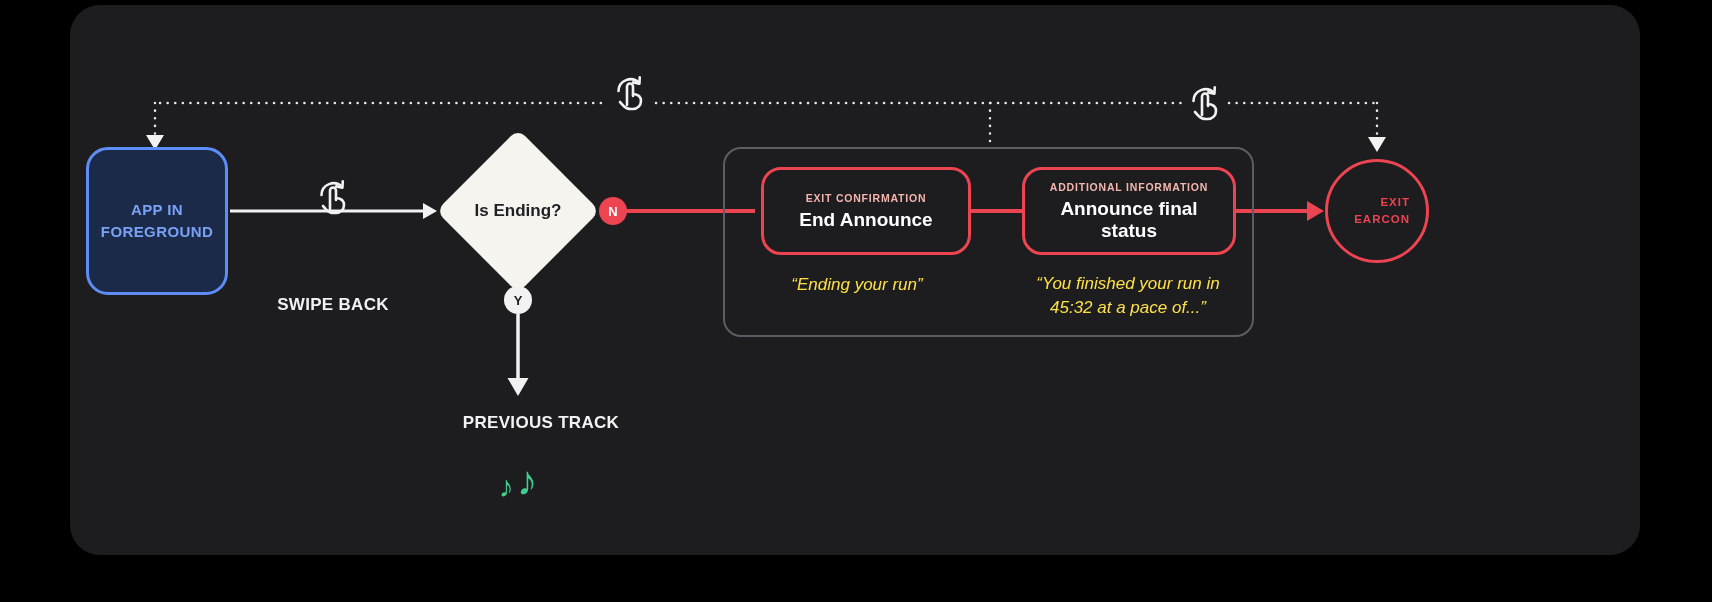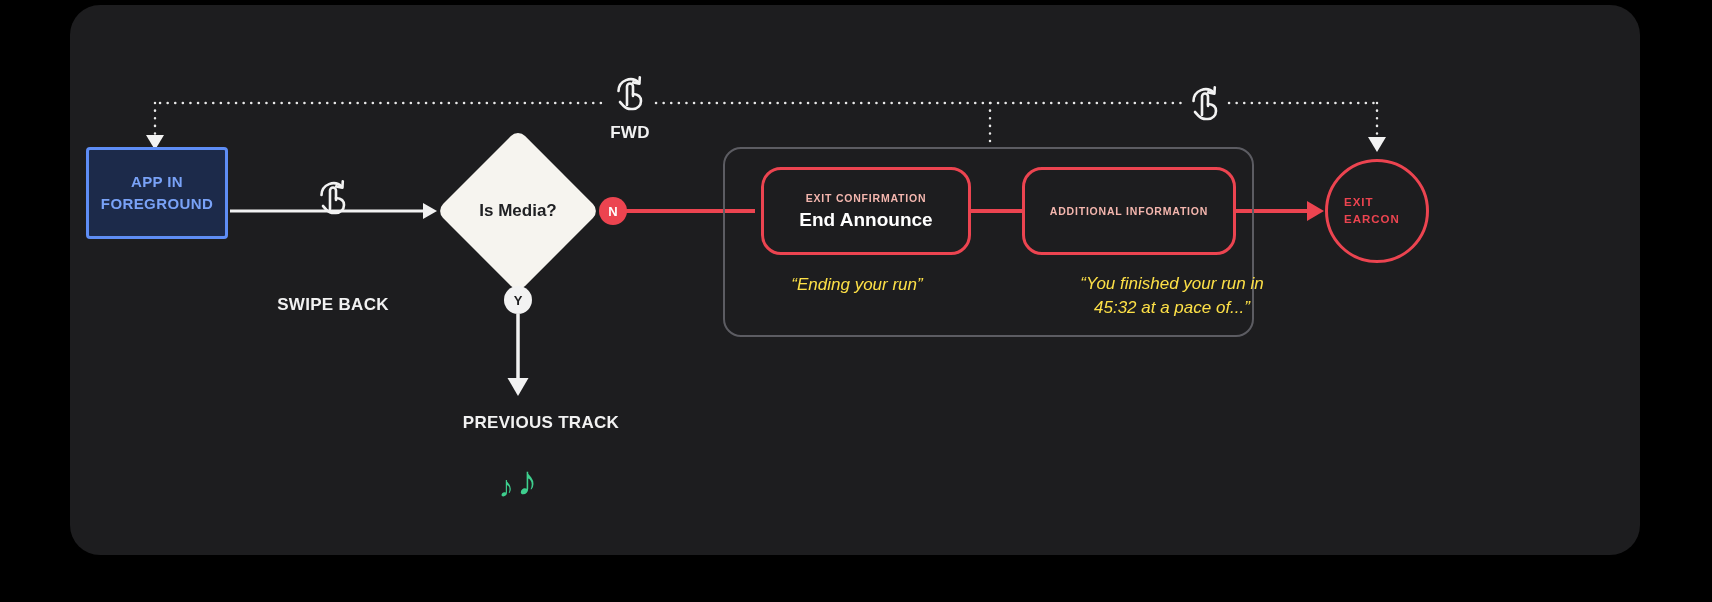--- a/index.html
+++ b/index.html
@@ -13,22 +13,22 @@
   .panel {
     position: absolute;
     left: 70px; top: 5px; width: 1570px; height: 550px;
     background: #1d1d1f;
     border-radius: 30px;
   }
   .wires { position: absolute; left: 0; top: 0; width: 1712px; height: 602px; pointer-events: none; }
   .abs { position: absolute; }
 
   .node-app {
-    left: 86px; top: 147px; width: 142px; height: 92px;
-    border: 3px solid #5e8df5; border-radius: 4px;
+    left: 86px; top: 147px; width: 142px; height: 148px;
+    border: 3px solid #5e8df5; border-radius: 22px;
     background: #1c2a4a;
     display: flex; align-items: center; justify-content: center;
     text-align: center; color: #79a2f7;
     font-weight: bold; font-size: 15px; letter-spacing: .4px; line-height: 1.45;
     padding: 0 12px;
   }
 
   .diamond {
     left: 460px; top: 153px; width: 116px; height: 116px;
     transform: rotate(45deg);
@@ -79,28 +79,28 @@
     font-size: 10.5px; font-weight: 800; letter-spacing: .8px; color: #f4b6ae;
   }
   .red-box-title {
     font-size: 19px; font-weight: bold; color: #ffffff; line-height: 1.15;
   }
   .quote {
     font-style: italic; font-size: 17px; color: #fde047;
     text-align: center; line-height: 1.4;
   }
   .quote-1 { left: 757px; top: 273px; width: 200px; }
-  .quote-2 { left: 1072px; top: 272px; width: 200px; }
+  .quote-2 { left: 1028px; top: 272px; width: 200px; }
 
   .exit-circle {
     left: 1325px; top: 159px; width: 104px; height: 104px;
     border-radius: 50%; border: 3px solid #ec4450;
     display: flex; align-items: center; justify-content: center;
     color: #ec4450; font-weight: 800; font-size: 11.5px;
-    letter-spacing: 1px; text-align: left; line-height: 1.5;
+    letter-spacing: 1px; text-align: right; line-height: 1.5;
     padding: 0 16px;
   }
 
   .gesture { width: 44px; height: 44px; }
   .g1 { left: 311px; top: 176px; }
   .g2 { left: 608px; top: 72px; }
   .g3 { left: 1183px; top: 82px; }
 </style>
 </head>
 <body>
@@ -156,52 +156,52 @@
 
 <svg class="abs gesture g2" viewBox="0 0 44 44">
   <g fill="none" stroke="#f2f2f2" stroke-width="2.6" stroke-linecap="round" stroke-linejoin="round">
     <path d="M10.5 19 A 12 12 0 0 1 31 10.8"></path>
     <polyline points="31.8,5.2 31.4,11.6 25.2,10.4"></polyline>
     <path d="M19 33 V14.5 a3 3 0 0 1 6 0 V24"></path>
     <path d="M25 22 c5 .3 8 2.6 8 7 a8 8 0 0 1 -8 8 h-2 c-3.5 0 -5.5 -1 -7.5 -3.2 L12 30"></path>
   </g>
 </svg>
 <div class="abs flow-label lbl-tap-fwd">
-  <div>FWD</div>
 </div>
 
 <svg class="abs gesture g3" viewBox="0 0 44 44">
   <g fill="none" stroke="#f2f2f2" stroke-width="2.6" stroke-linecap="round" stroke-linejoin="round">
     <path d="M10.5 19 A 12 12 0 0 1 31 10.8"></path>
     <polyline points="31.8,5.2 31.4,11.6 25.2,10.4"></polyline>
     <path d="M19 33 V14.5 a3 3 0 0 1 6 0 V24"></path>
     <path d="M25 22 c5 .3 8 2.6 8 7 a8 8 0 0 1 -8 8 h-2 c-3.5 0 -5.5 -1 -7.5 -3.2 L12 30"></path>
   </g>
 </svg>
 
 <div class="abs diamond"></div>
-<div class="abs diamond-label">Is Media?</div>
+<div class="abs diamond-label">Is Ending?</div>
 
 <div class="abs badge badge-n">N</div>
 <div class="abs badge badge-y">Y</div>
 
 <div class="abs flow-label lbl-prev-track">PREVIOUS TRACK</div>
 <div class="abs notes">
   <span class="note-1">♪</span>
   <span class="note-2">♪</span>
 </div>
 
 <div class="abs group-box"></div>
 
 <div class="abs red-box red-box-1">
   <div class="eyebrow">EXIT CONFIRMATION</div>
   <div class="red-box-title">End Announce</div>
 </div>
 <div class="abs quote quote-1">“Ending your run”</div>
 
 <div class="abs red-box red-box-2">
   <div class="eyebrow">ADDITIONAL INFORMATION</div>
+  <div class="red-box-title">Announce final status</div>
 </div>
 <div class="abs quote quote-2">“You finished your run in 45:32 at a pace of...”</div>
 
 <div class="abs exit-circle">
   <span>EXIT EARCON</span>
 </div>
 
 </body></html>

